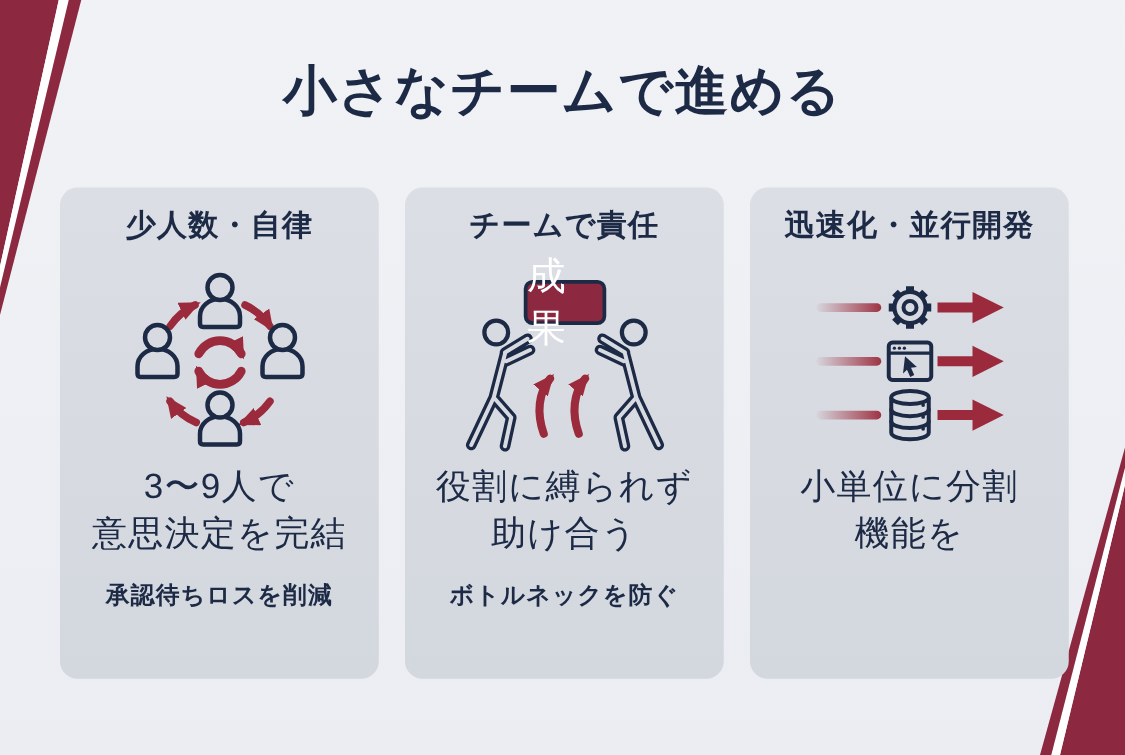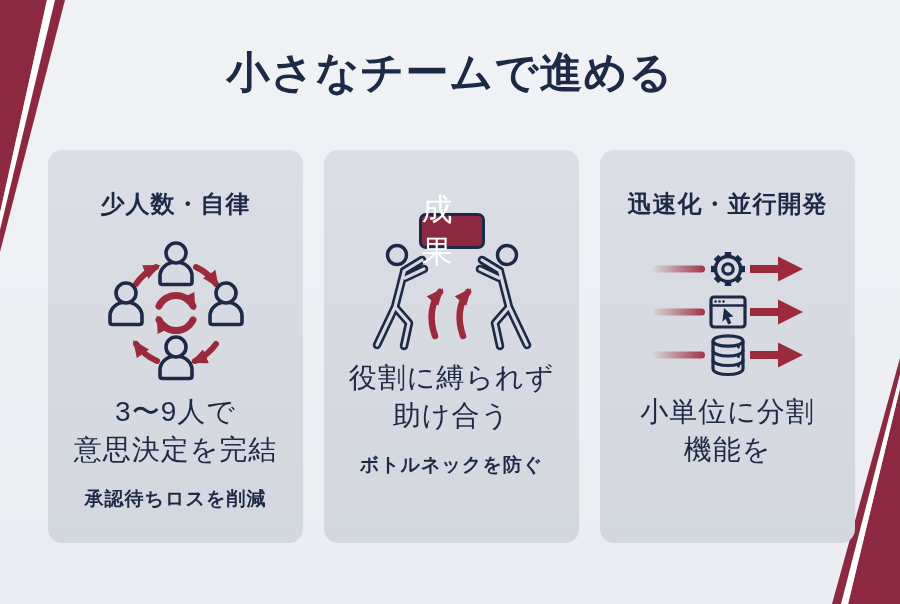--- a/index.html
+++ b/index.html
@@ -25,21 +25,21 @@
     text-align:center;font-size:43px;font-weight:900;
     letter-spacing:1px;color:var(--navy,#1c2a46);
   }
   .cards{
     position:absolute;top:150px;left:48px;width:807px;height:393px;
     display:flex;gap:21px;
   }
   .card{
     flex:1;height:393px;border-radius:14px;
     background:linear-gradient(180deg,#dbdee4 0%,#d3d7de 100%);
-    padding-top:37px;display:flex;flex-direction:column;align-items:center;
+    padding-top:14px;display:flex;flex-direction:column;align-items:center;
   }
   .card-title{
     font-size:24px;font-weight:800;line-height:34px;text-align:center;
     color:var(--navy,#1c2a46);letter-spacing:1px;
   }
   .icon-area{
     width:210px;height:164px;margin-top:6px;position:relative;
     display:flex;align-items:center;justify-content:center;
   }
   .icon-area svg{position:absolute;inset:0;}
@@ -119,20 +119,21 @@
         </svg>
       </div>
       <div class="main-text">
         <div>3〜9人で</div>
         <div>意思決定を完結</div>
       </div>
       <p class="sub-text">承認待ちロスを削減</p>
     </section>
 
     <section class="card">
+      <h2 class="card-title">チームで責任</h2>
       <div class="icon-area">
         <div class="badge">成果</div>
         <svg viewBox="0 0 210 164">
           <defs>
             <marker id="ah2" markerUnits="userSpaceOnUse" markerWidth="17" markerHeight="15" refX="12" refY="7.5" orient="auto">
               <path class="ah" d="M0,0 L17,7.5 L0,15 Z"></path>
             </marker>
           </defs>
 
           <path class="ar" stroke-width="6.5" marker-end="url(#ah2)" d="M 88,143 C 82,126 84,110 93,99"></path>

